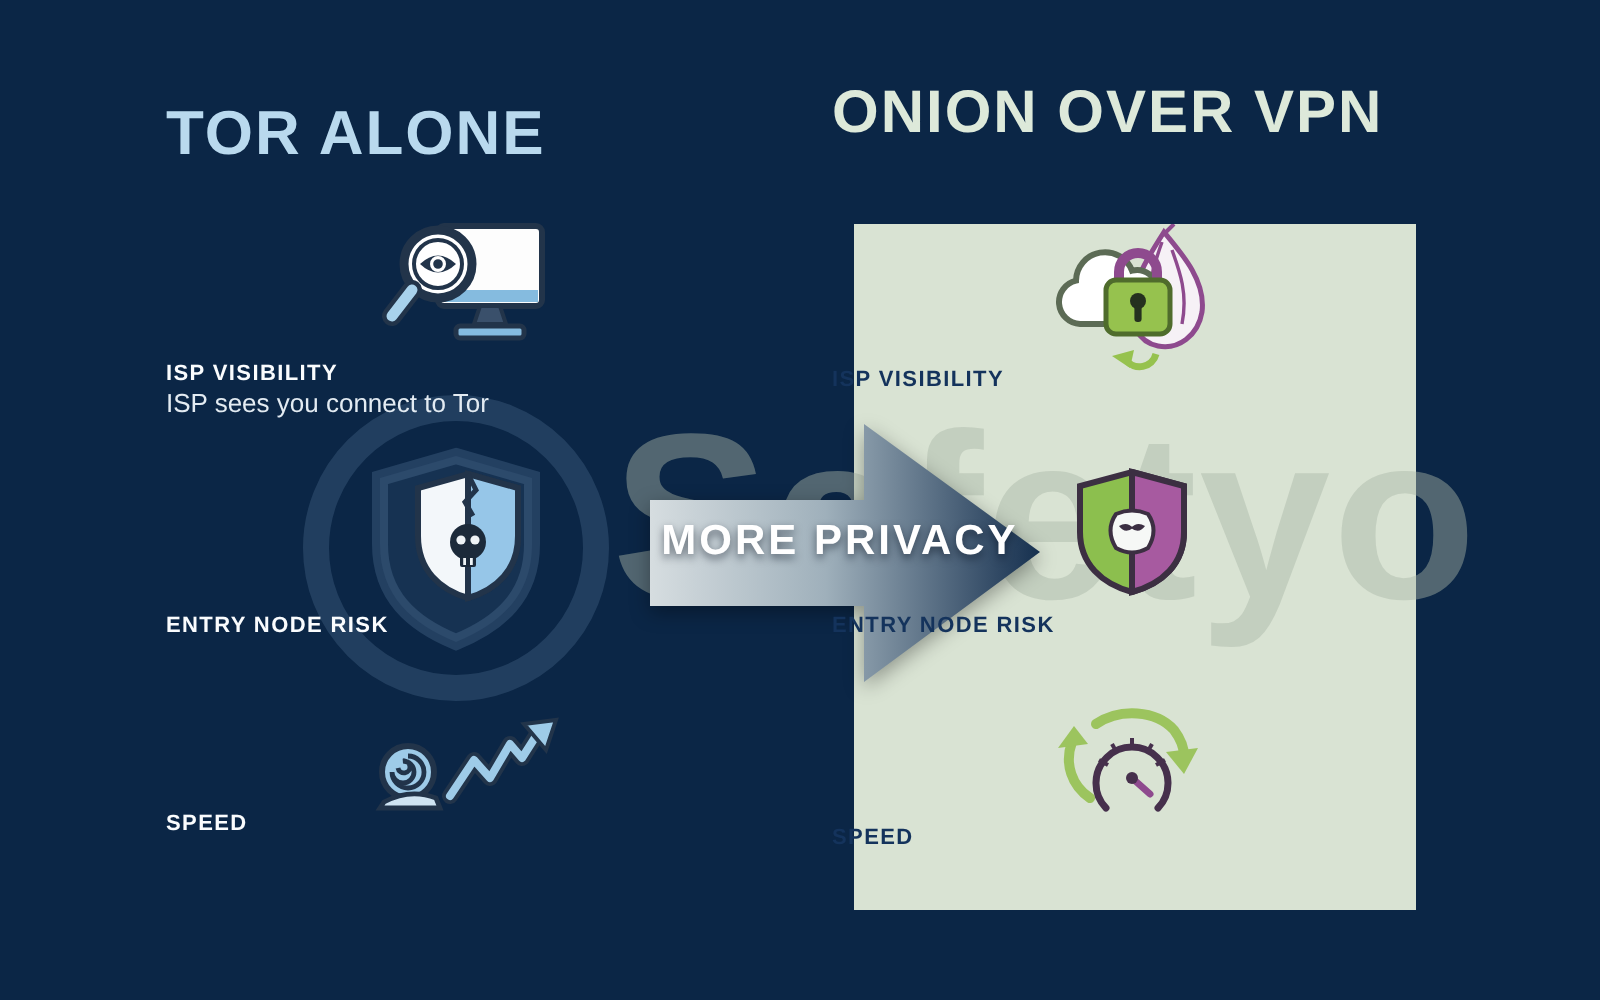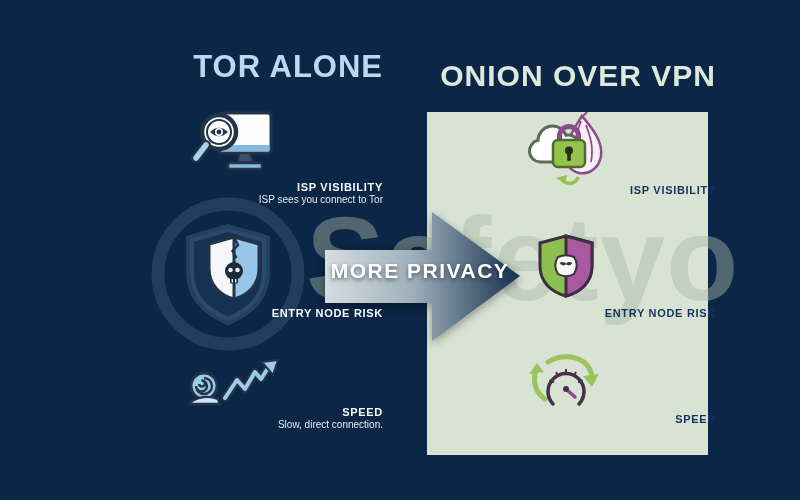--- a/index.html
+++ b/index.html
@@ -24,26 +24,26 @@
   
   .arrow-svg { position:absolute; left:318px; top:204px; z-index:3;
     filter:drop-shadow(0 3px 5px rgba(0,0,0,0.35)); }
   .arrow-label {
     position:absolute; left:330px; top:259px; width:180px; z-index:4;
     text-align:center; font-size:21px; font-weight:700; color:#ffffff;
     letter-spacing:1.5px; text-shadow:0 2px 4px rgba(5,15,30,0.55);
     white-space:nowrap;
   }
   
-  .abs { position:absolute; z-index:5; text-align:right; }
+  .abs { position:absolute; z-index:5; text-align:left; }
   .col-title { width:300px; line-height:1; font-weight:700; white-space:nowrap; }
   .title-left  { left:83px;  top:51px; font-size:31px; letter-spacing:1px; color:#b9d9ee; }
-  .title-right { left:416px; top:61px; font-size:30px; letter-spacing:1px; color:#dde9da; }
+  .title-right { left:416px; top:42px; font-size:30px; letter-spacing:1px; color:#dde9da; }
   .label { width:300px; font-size:11px; font-weight:700; letter-spacing:0.7px; white-space:nowrap; }
-  .desc  { width:300px; font-size:10px; line-height:1.32; white-space:pre-line; }
+  .desc  { width:300px; font-size:13px; line-height:1.32; white-space:pre-line; }
   .light .label { color:#fafcfe; }
   .light .desc  { color:#e3ebf2; }
   .dark  .label { color:#14335c; }
   .dark  .desc  { color:#2c4a68; }
   .icon { position:absolute; z-index:5; }
 </style>
 </head>
 <body>
 
 <div class="frame">
@@ -108,21 +108,20 @@
     <svg class="icon" style="left:185px; top:358px;" width="96" height="50" viewBox="0 0 96 50">
       <path d="M40 40 L52 22 L60 31 L70 14 L76 21 L83 10" fill="none" stroke="#22344a" stroke-width="8" stroke-linejoin="round" stroke-linecap="round"></path>
       <path d="M40 40 L52 22 L60 31 L70 14 L76 21 L83 10" fill="none" stroke="#9ecbe8" stroke-width="4" stroke-linejoin="round" stroke-linecap="round"></path>
       <polygon points="77,4 93,2 88,17" fill="#9ecbe8" stroke="#22344a" stroke-width="2"></polygon>
       <circle cx="19" cy="28" r="13" fill="#9ecbe8" stroke="#22344a" stroke-width="3"></circle>
       <path d="M19 20 a8 8 0 1 1 -8 8 a5.5 5.5 0 1 0 5.5 -5.5 a3 3 0 1 1 -2.5 3.5" fill="none" stroke="#22344a" stroke-width="2.4"></path>
       <path d="M7 43 Q20 36 33 41 L35 46 H5 Z" fill="#cfe4f2" stroke="#22344a" stroke-width="2.4"></path>
     </svg>
     <div class="abs light" style="left:83px; top:406px;">
       <div class="label">SPEED</div>
-      <div class="desc">Slow, direct connection.</div>
     </div>
   </div>
 
   <div>
     <div class="abs col-title title-right">ONION OVER VPN</div>
 
     <svg class="icon" style="left:518px; top:112px;" width="96" height="74" viewBox="0 0 96 74">
       <path d="M64 4 C74 16 85 29 83 44 C81 56 71 63 61 61 C51 59 46 49 48 38 C50 26 57 15 64 4 Z" fill="#f6f1f6" stroke="#8e4a8e" stroke-width="2.5"></path>
       <path d="M63 9 C58 23 55 34 57 50 M68 13 C72 24 76 35 73 50" fill="none" stroke="#8e4a8e" stroke-width="1.7"></path>
       <path d="M64 5 L69 0" stroke="#8e4a8e" stroke-width="2"></path>

